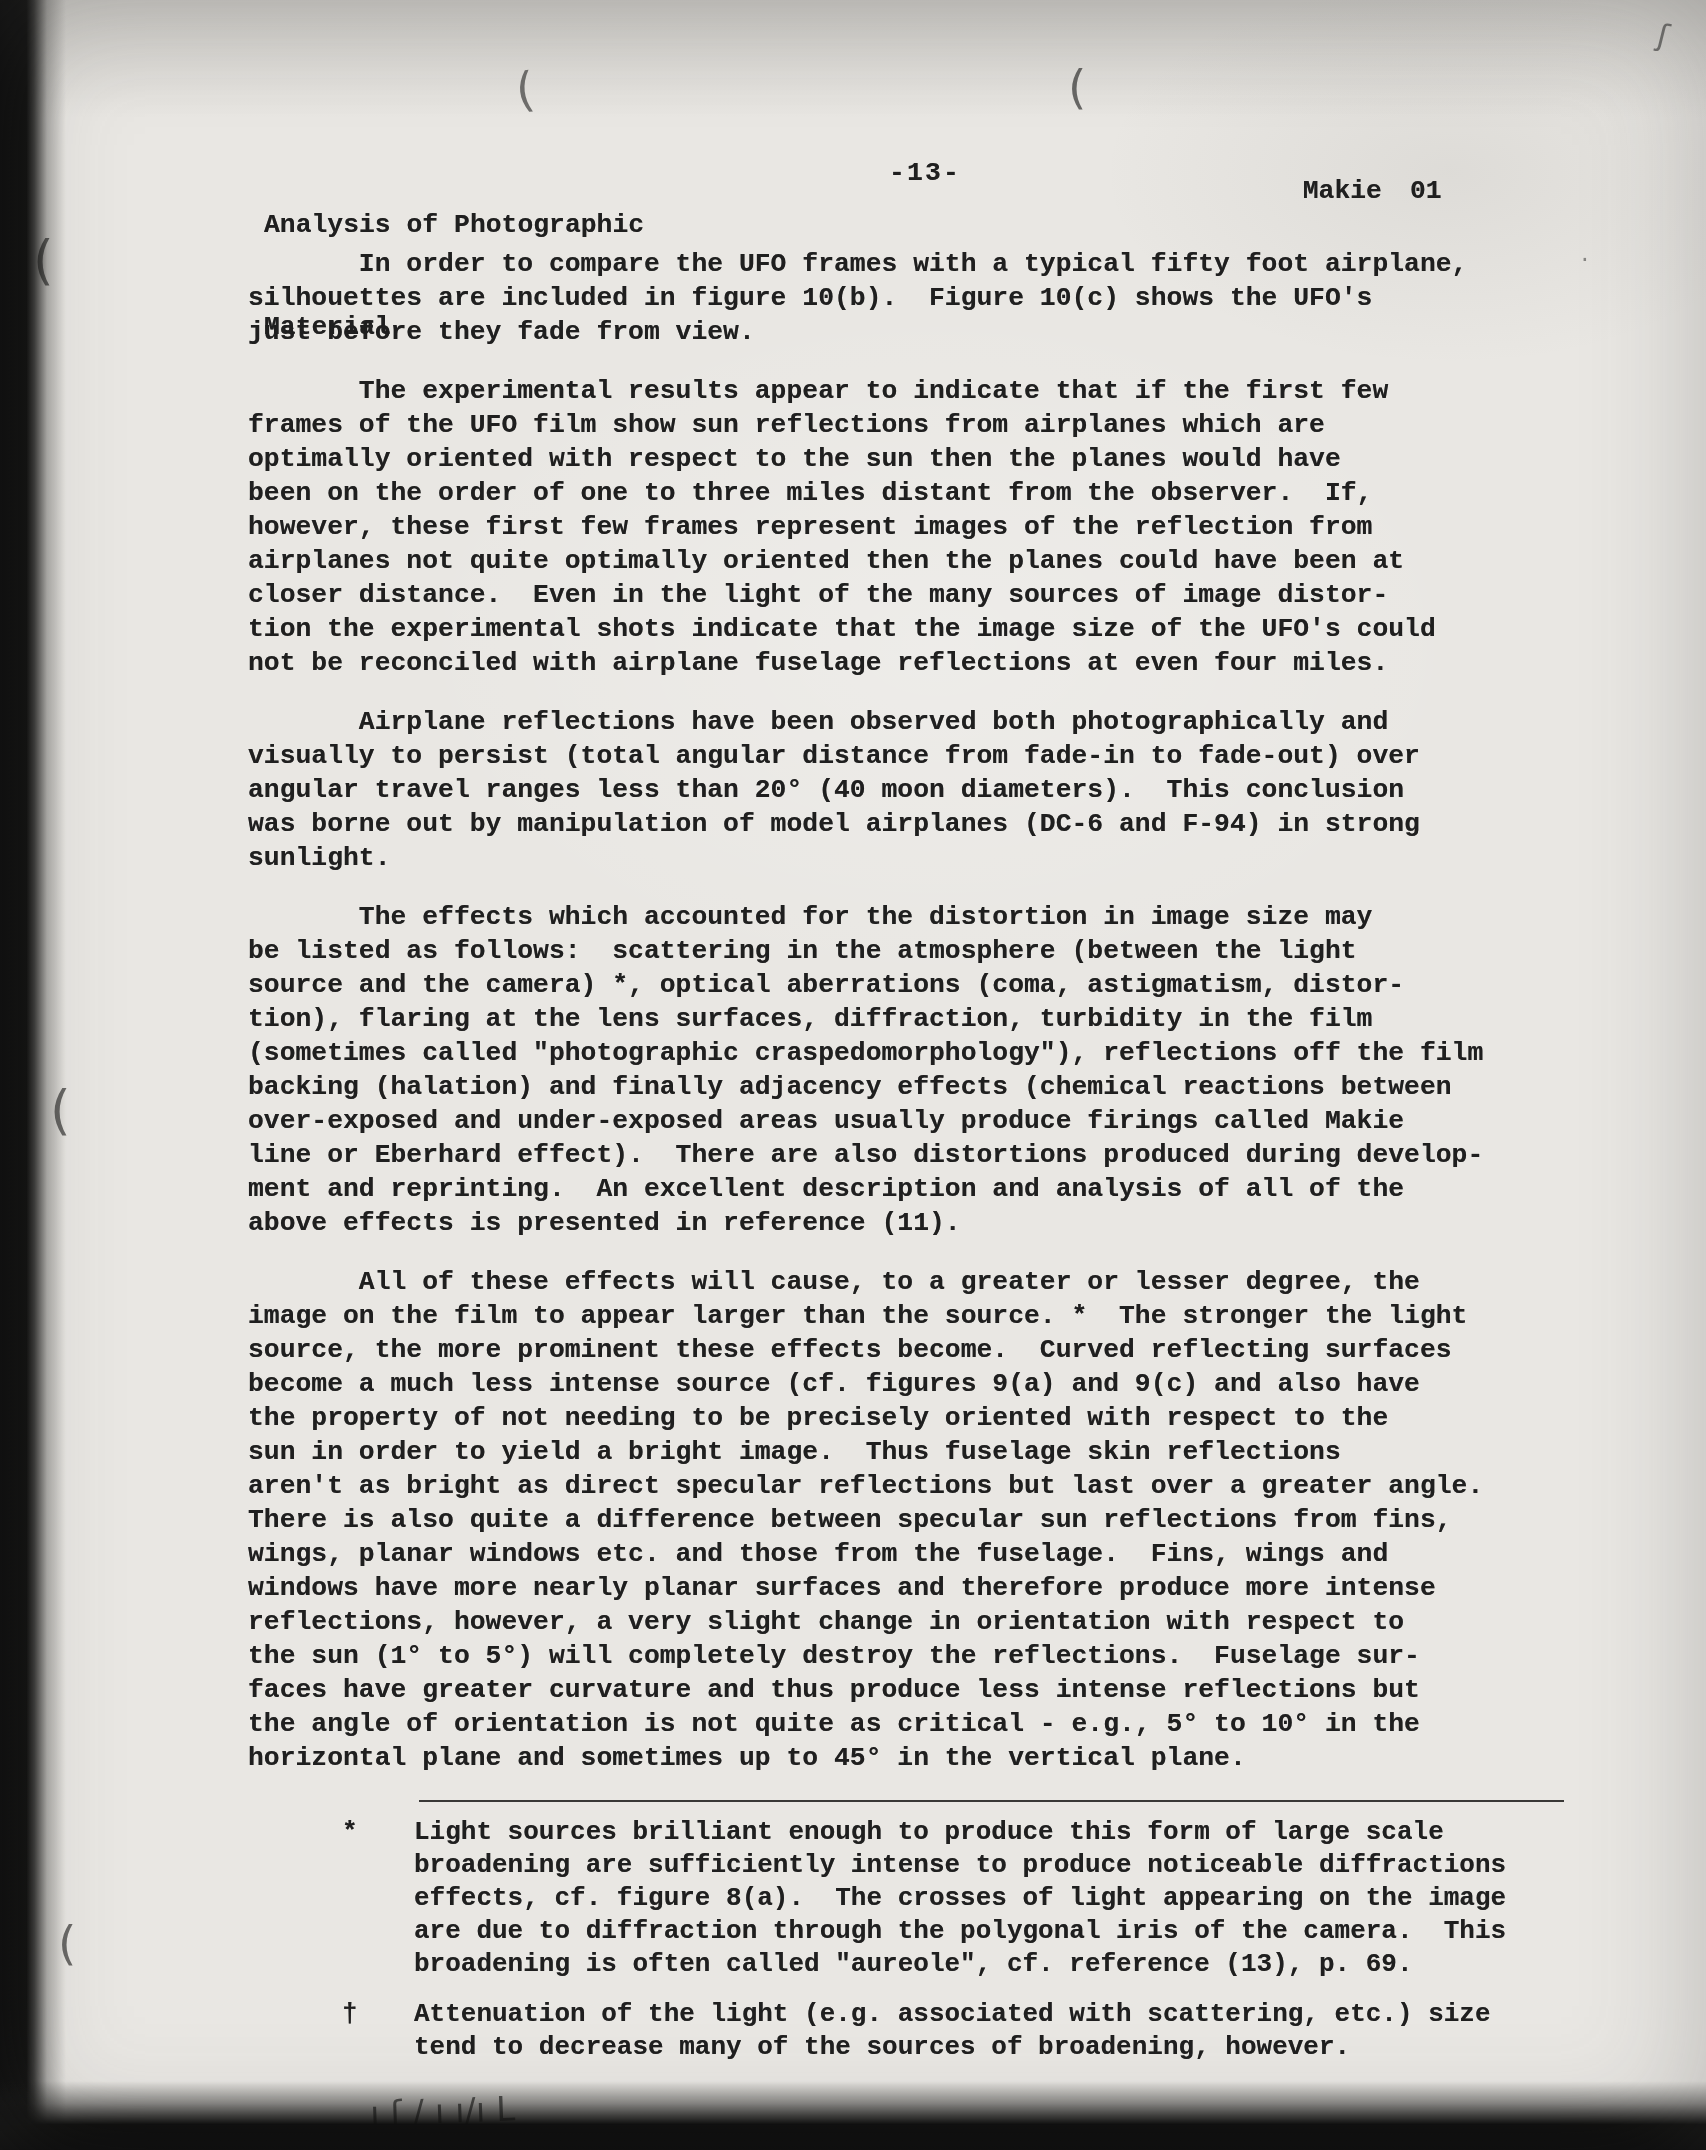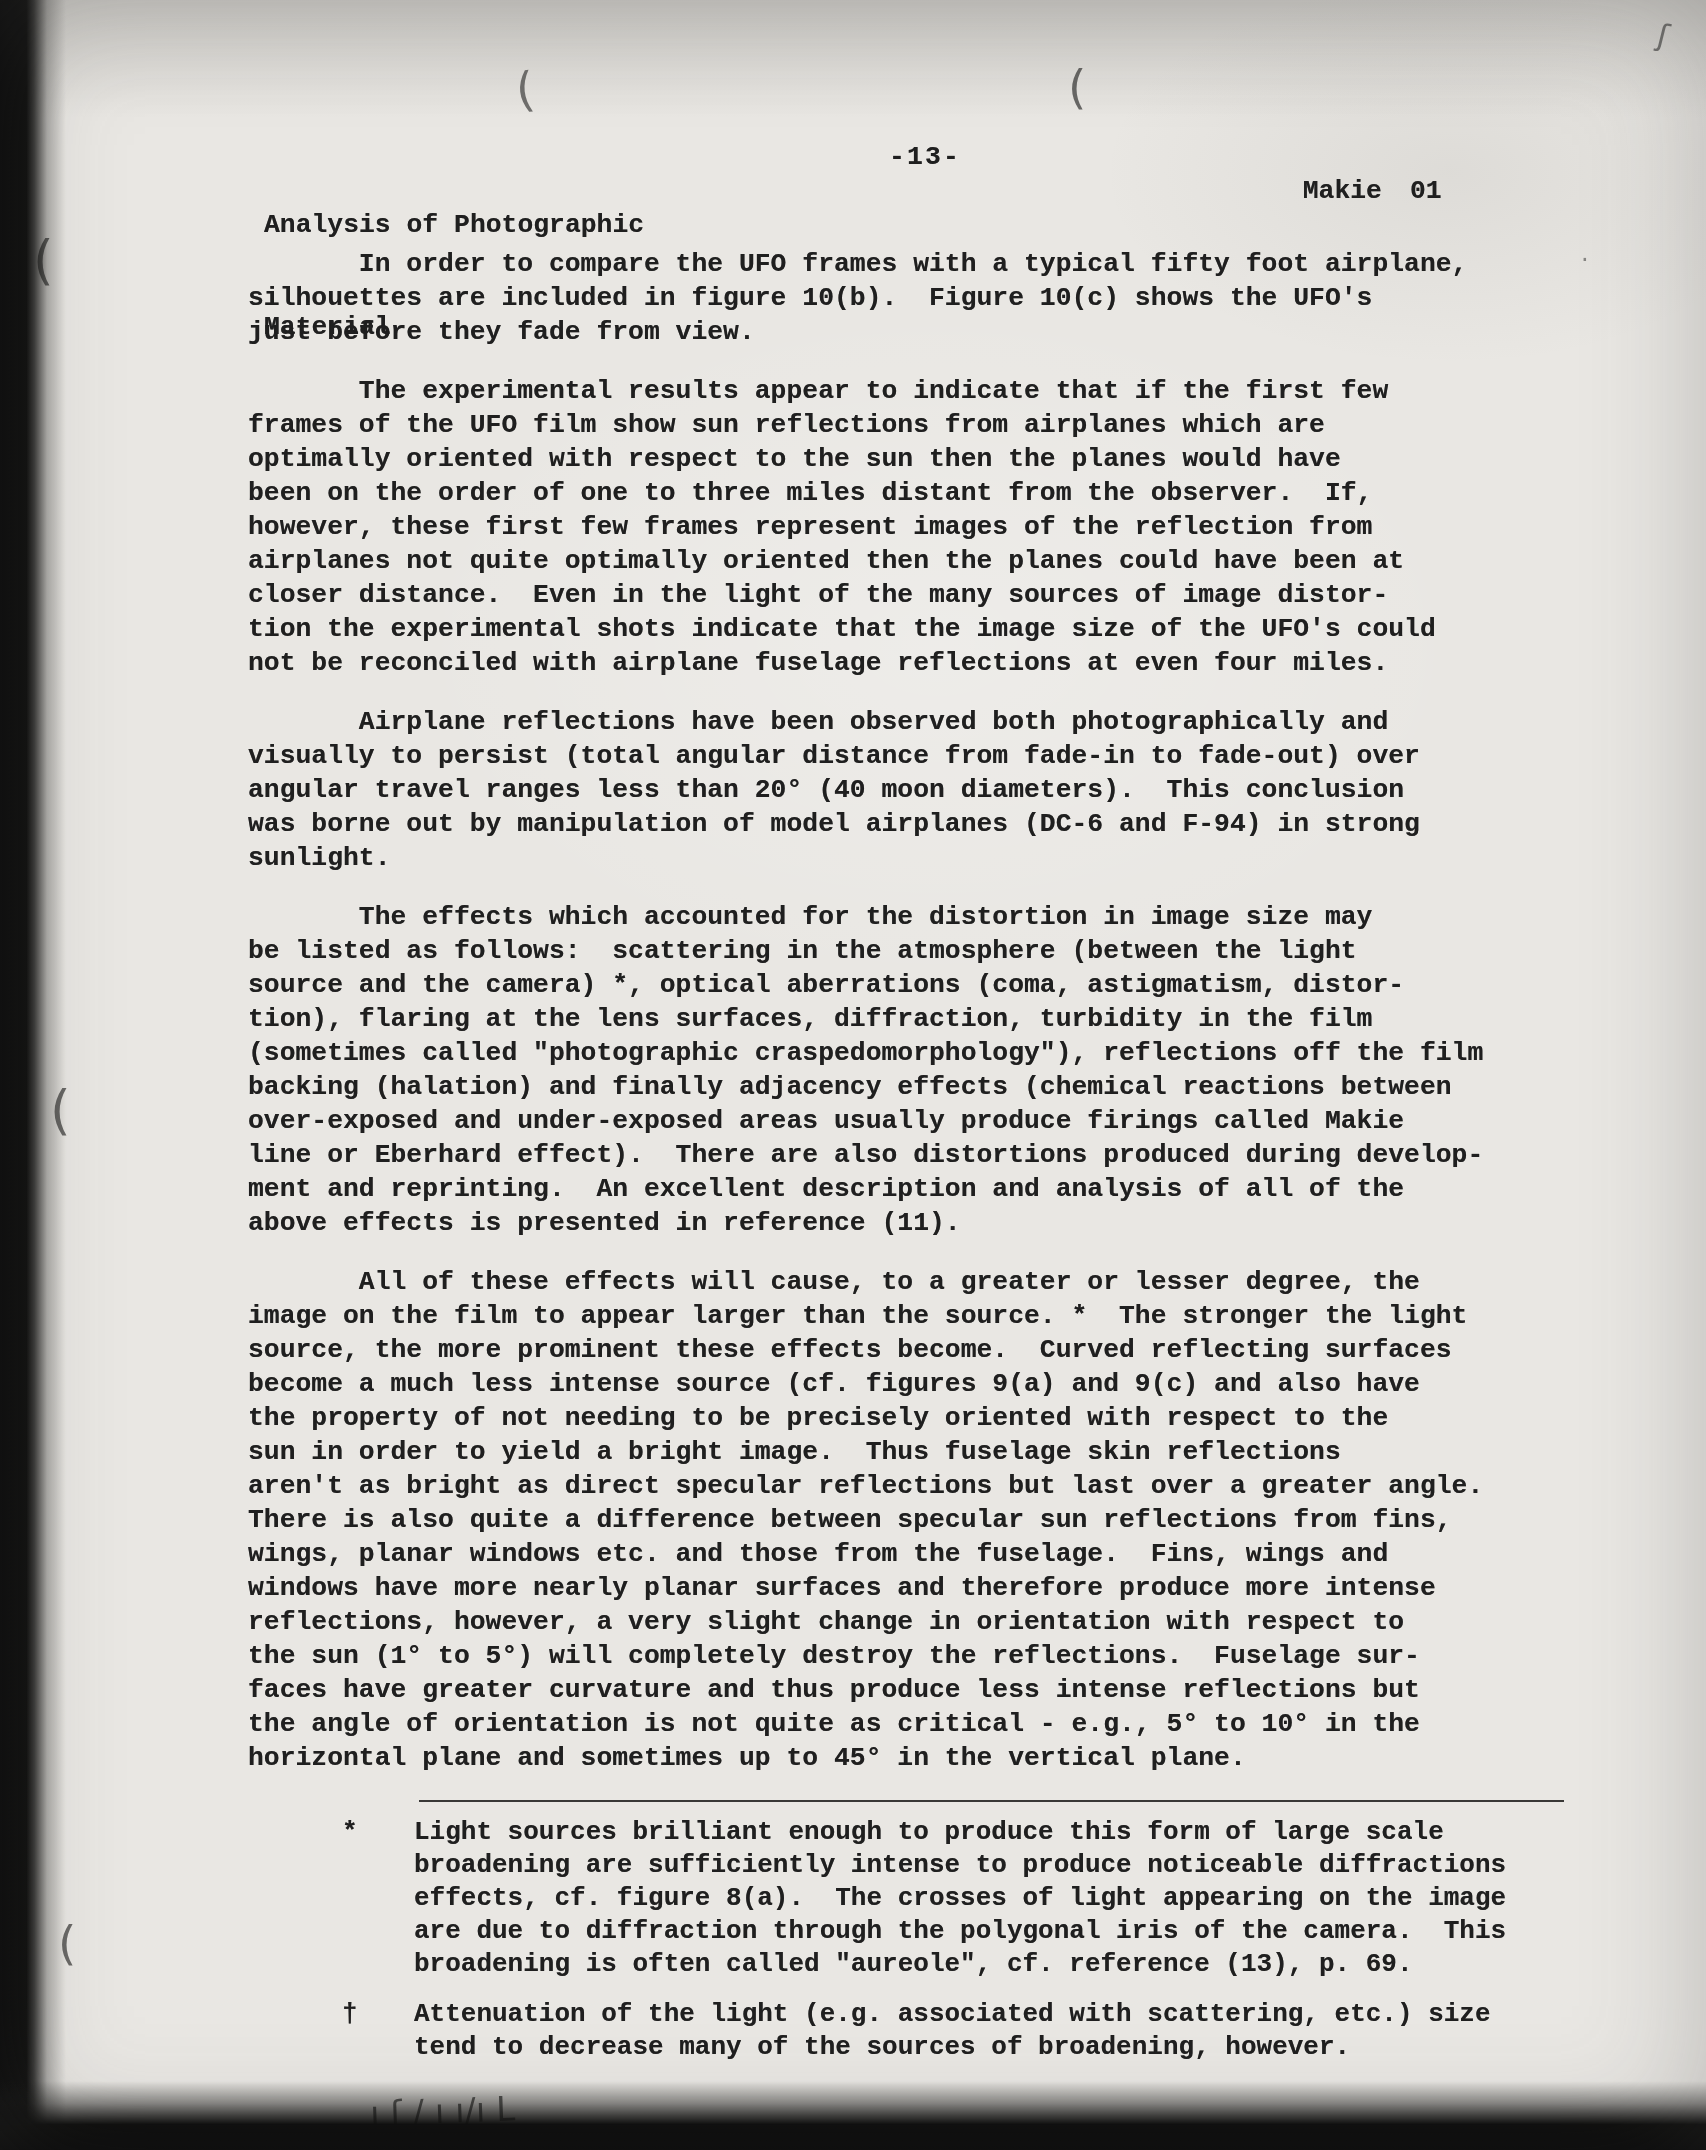--- a/index.html
+++ b/index.html
@@ -34,21 +34,21 @@
     width: 1387px;
     color: var(--ink, #1f1f1f);
     font-size: 26.4px;
     font-weight: 700;
     line-height: 34px;
     z-index: 1;
     text-shadow: 0 0 0.6px rgba(25,25,25,0.55);
   }
   .header { position: relative; height: 68px; margin-bottom: 39px; }
   .h-left { position: absolute; left: 16px; top: 0; white-space: pre; }
-  .h-page { position: absolute; left: 641px; top: 0; letter-spacing: 2.2px; }
+  .h-page { position: absolute; left: 641px; top: 16px; letter-spacing: 2.2px; }
   .h-serial { position: absolute; left: 928px; top: 0; white-space: pre; }
   .h-serial .serial-num { margin-left: 28px; }
   .para { white-space: pre; margin: 0 0 25px 0; }
   .rule {
     height: 0;
     border-top: 2.8px solid rgba(32,32,30,0.88);
     margin: 14.3px 0 14.3px 171px;
     width: 1145px;
   }
   .footnote { display: flex; margin: 0 0 16.5px 94px; font-size: 26px; line-height: 33px; }

